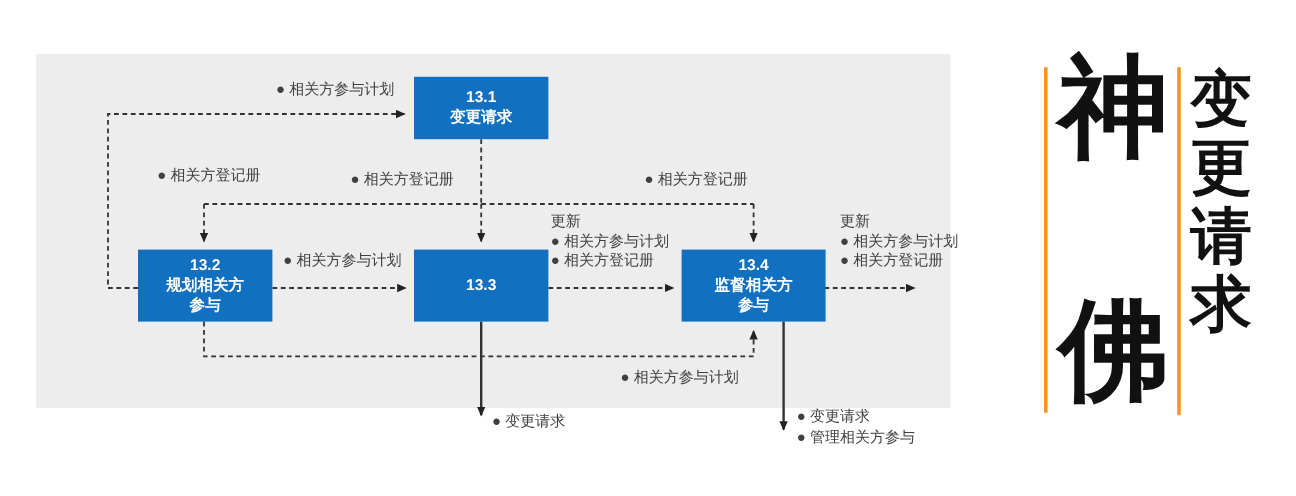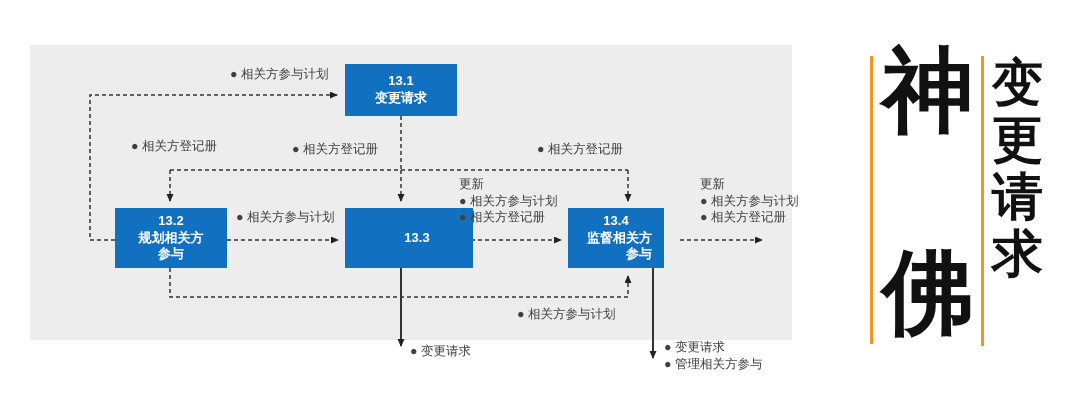--- a/index.html
+++ b/index.html
@@ -61,24 +61,24 @@
   </svg>
 
   <div class="pbox" style="left:345px;top:64px;width:112px;height:52px;">
     <div class="bid">13.1</div>
     <div class="bname">变更请求</div>
   </div>
   <div class="pbox" style="left:115px;top:208px;width:112px;height:60px;">
     <div class="bid">13.2</div>
     <div class="bname">规划相关方参与</div>
   </div>
-  <div class="pbox" style="left:345px;top:208px;width:112px;height:60px;padding-left:16px;">
+  <div class="pbox" style="left:345px;top:208px;width:112px;height:60px;">
     <div class="bid">13.3</div>
   </div>
-  <div class="pbox" style="left:568px;top:208px;width:96px;height:60px;text-align:right;">
+  <div class="pbox" style="left:568px;top:208px;width:120px;height:60px;">
     <div class="bid">13.4</div>
     <div class="bname">监督相关方参与</div>
   </div>
 
   <div class="lbl" style="left:230px;top:66px;">● 相关方参与计划</div>
   <div class="lbl" style="left:131px;top:138px;">● 相关方登记册</div>
   <div class="lbl" style="left:292px;top:141px;">● 相关方登记册</div>
   <div class="lbl" style="left:537px;top:141px;">● 相关方登记册</div>
   <div class="lbl" style="left:236px;top:209px;">● 相关方参与计划</div>
 

